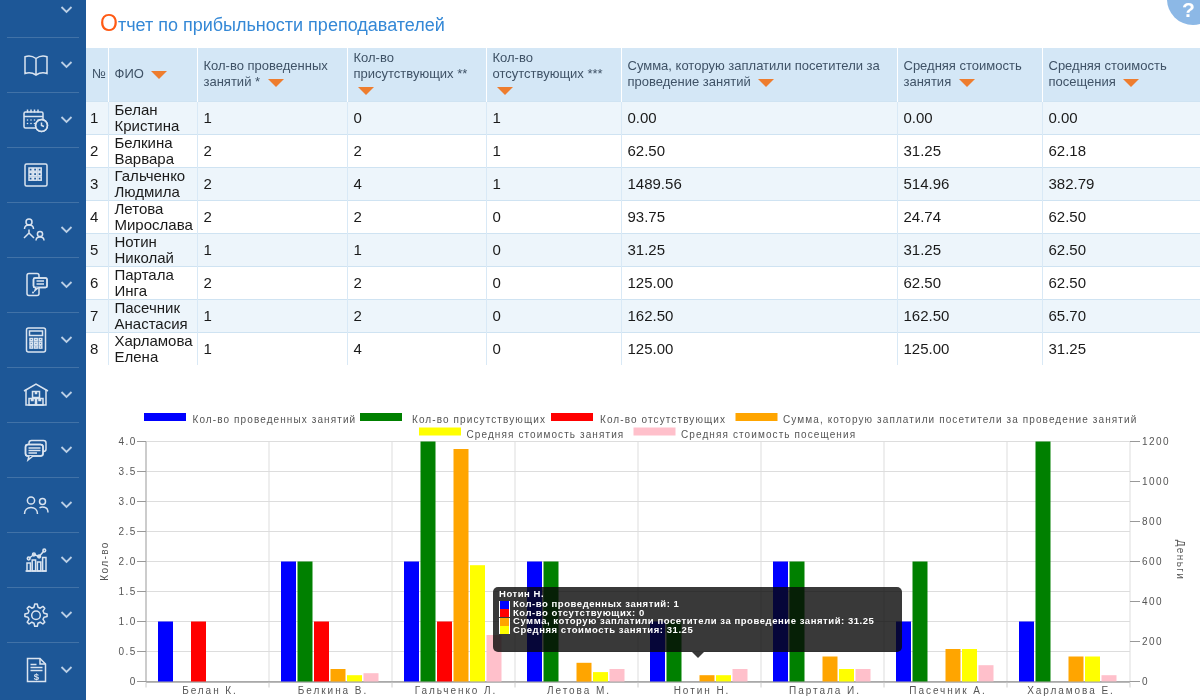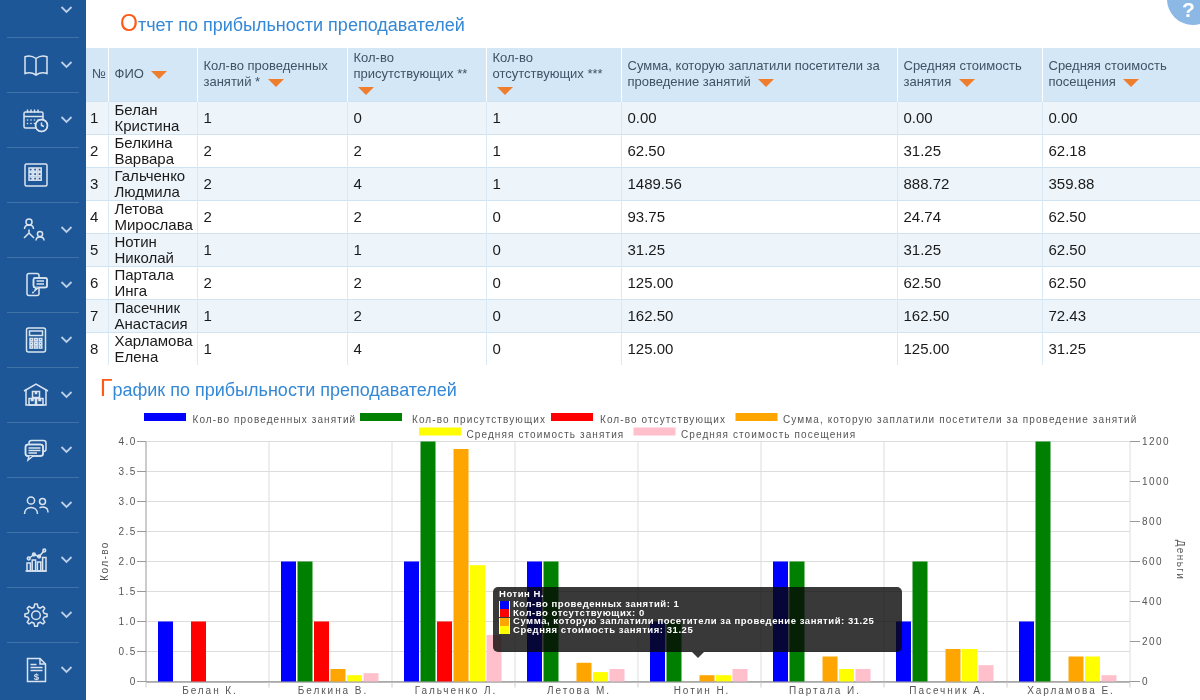--- a/index.html
+++ b/index.html
@@ -3,21 +3,21 @@
 <style>
 * { margin:0; padding:0; box-sizing:border-box; }
 html,body { width:1200px; height:700px; overflow:hidden; background:#fff;
   font-family:"Liberation Sans", sans-serif; }
 #app { position:relative; width:1200px; height:700px; }
 .sb { position:absolute; left:0; top:0; width:86px; height:700px; background:#1d5797; }
 .sb .icon { position:absolute; fill:none; stroke:#e9eff7; stroke-width:1.5; opacity:.93; }
 .sb .chev { position:absolute; opacity:.9; }
 .sb .sep { position:absolute; left:7px; right:7px; height:1px; background:rgba(255,255,255,.16); }
 .main { position:absolute; left:86px; top:0; width:1114px; height:700px; }
-.t1 { position:absolute; left:14px; top:12px; font-size:18px; line-height:23px; color:#3488d6;margin-left:20px; }
+.t1 { position:absolute; left:14px; top:12px; font-size:18px; line-height:23px; color:#3488d6; }
 .t1 .fl, .t2 .fl { font-size:23px; color:#ff5a14; }
 .t2 { position:absolute; left:14px; top:377px; font-size:18px; line-height:23px; color:#3488d6; }
 table { position:absolute; left:0; top:48px; width:1114px; border-collapse:collapse; table-layout:fixed; }
 th { background:#d4e7f6; color:#3f5266; font-weight:normal; font-size:13px; line-height:16px;
   text-align:left; padding:0 3px 0 6px; height:53px; vertical-align:middle;
   border-right:1px solid #fff; white-space:nowrap; }
 th:last-child { border-right:none; }
 td { font-size:15px; color:#1a1a1a; line-height:16px; height:33px; vertical-align:middle;
   padding:0 4px 0 6px; border-top:1px solid #cfe3f2; border-right:1px solid #d9e9f6; }
 td:last-child { border-right:none; }
@@ -254,22 +254,22 @@
             <td>31.25</td>
             <td>62.18</td>
           </tr>
 <tr class="odd">
             <td class="num">3</td>
             <td class="name">Гальченко<br>Людмила</td>
             <td>2</td>
             <td>4</td>
             <td>1</td>
             <td>1489.56</td>
-            <td>888.72</td>
-            <td>359.88</td>
+            <td>514.96</td>
+            <td>382.79</td>
           </tr>
 <tr>
             <td class="num">4</td>
             <td class="name">Летова<br>Мирослава</td>
             <td>2</td>
             <td>2</td>
             <td>0</td>
             <td>93.75</td>
             <td>24.74</td>
             <td>62.50</td>
@@ -295,35 +295,34 @@
             <td>62.50</td>
           </tr>
 <tr class="odd">
             <td class="num">7</td>
             <td class="name">Пасечник<br>Анастасия</td>
             <td>1</td>
             <td>2</td>
             <td>0</td>
             <td>162.50</td>
             <td>162.50</td>
-            <td>72.43</td>
+            <td>65.70</td>
           </tr>
 <tr>
             <td class="num">8</td>
             <td class="name">Харламова<br>Елена</td>
             <td>1</td>
             <td>4</td>
             <td>0</td>
             <td>125.00</td>
             <td>125.00</td>
             <td>31.25</td>
           </tr>
 </tbody>
 </table>
-<div class="t2"><span class="fl">Г</span>рафик по прибыльности преподавателей</div>
 <svg class="chart" width="1114" height="297" viewBox="0 0 1114 297">
 <line x1="60.0" y1="278.5" x2="1044.0" y2="278.5" stroke="#ddd" stroke-width="1"></line>
 <line x1="60.0" y1="248.5" x2="1044.0" y2="248.5" stroke="#ddd" stroke-width="1"></line>
 <line x1="60.0" y1="218.5" x2="1044.0" y2="218.5" stroke="#ddd" stroke-width="1"></line>
 <line x1="60.0" y1="188.5" x2="1044.0" y2="188.5" stroke="#ddd" stroke-width="1"></line>
 <line x1="60.0" y1="158.5" x2="1044.0" y2="158.5" stroke="#ddd" stroke-width="1"></line>
 <line x1="60.0" y1="128.5" x2="1044.0" y2="128.5" stroke="#ddd" stroke-width="1"></line>
 <line x1="60.0" y1="98.5" x2="1044.0" y2="98.5" stroke="#ddd" stroke-width="1"></line>
 <line x1="60.0" y1="68.5" x2="1044.0" y2="68.5" stroke="#ddd" stroke-width="1"></line>
 <line x1="60.0" y1="38.5" x2="1044.0" y2="38.5" stroke="#ddd" stroke-width="1"></line>

